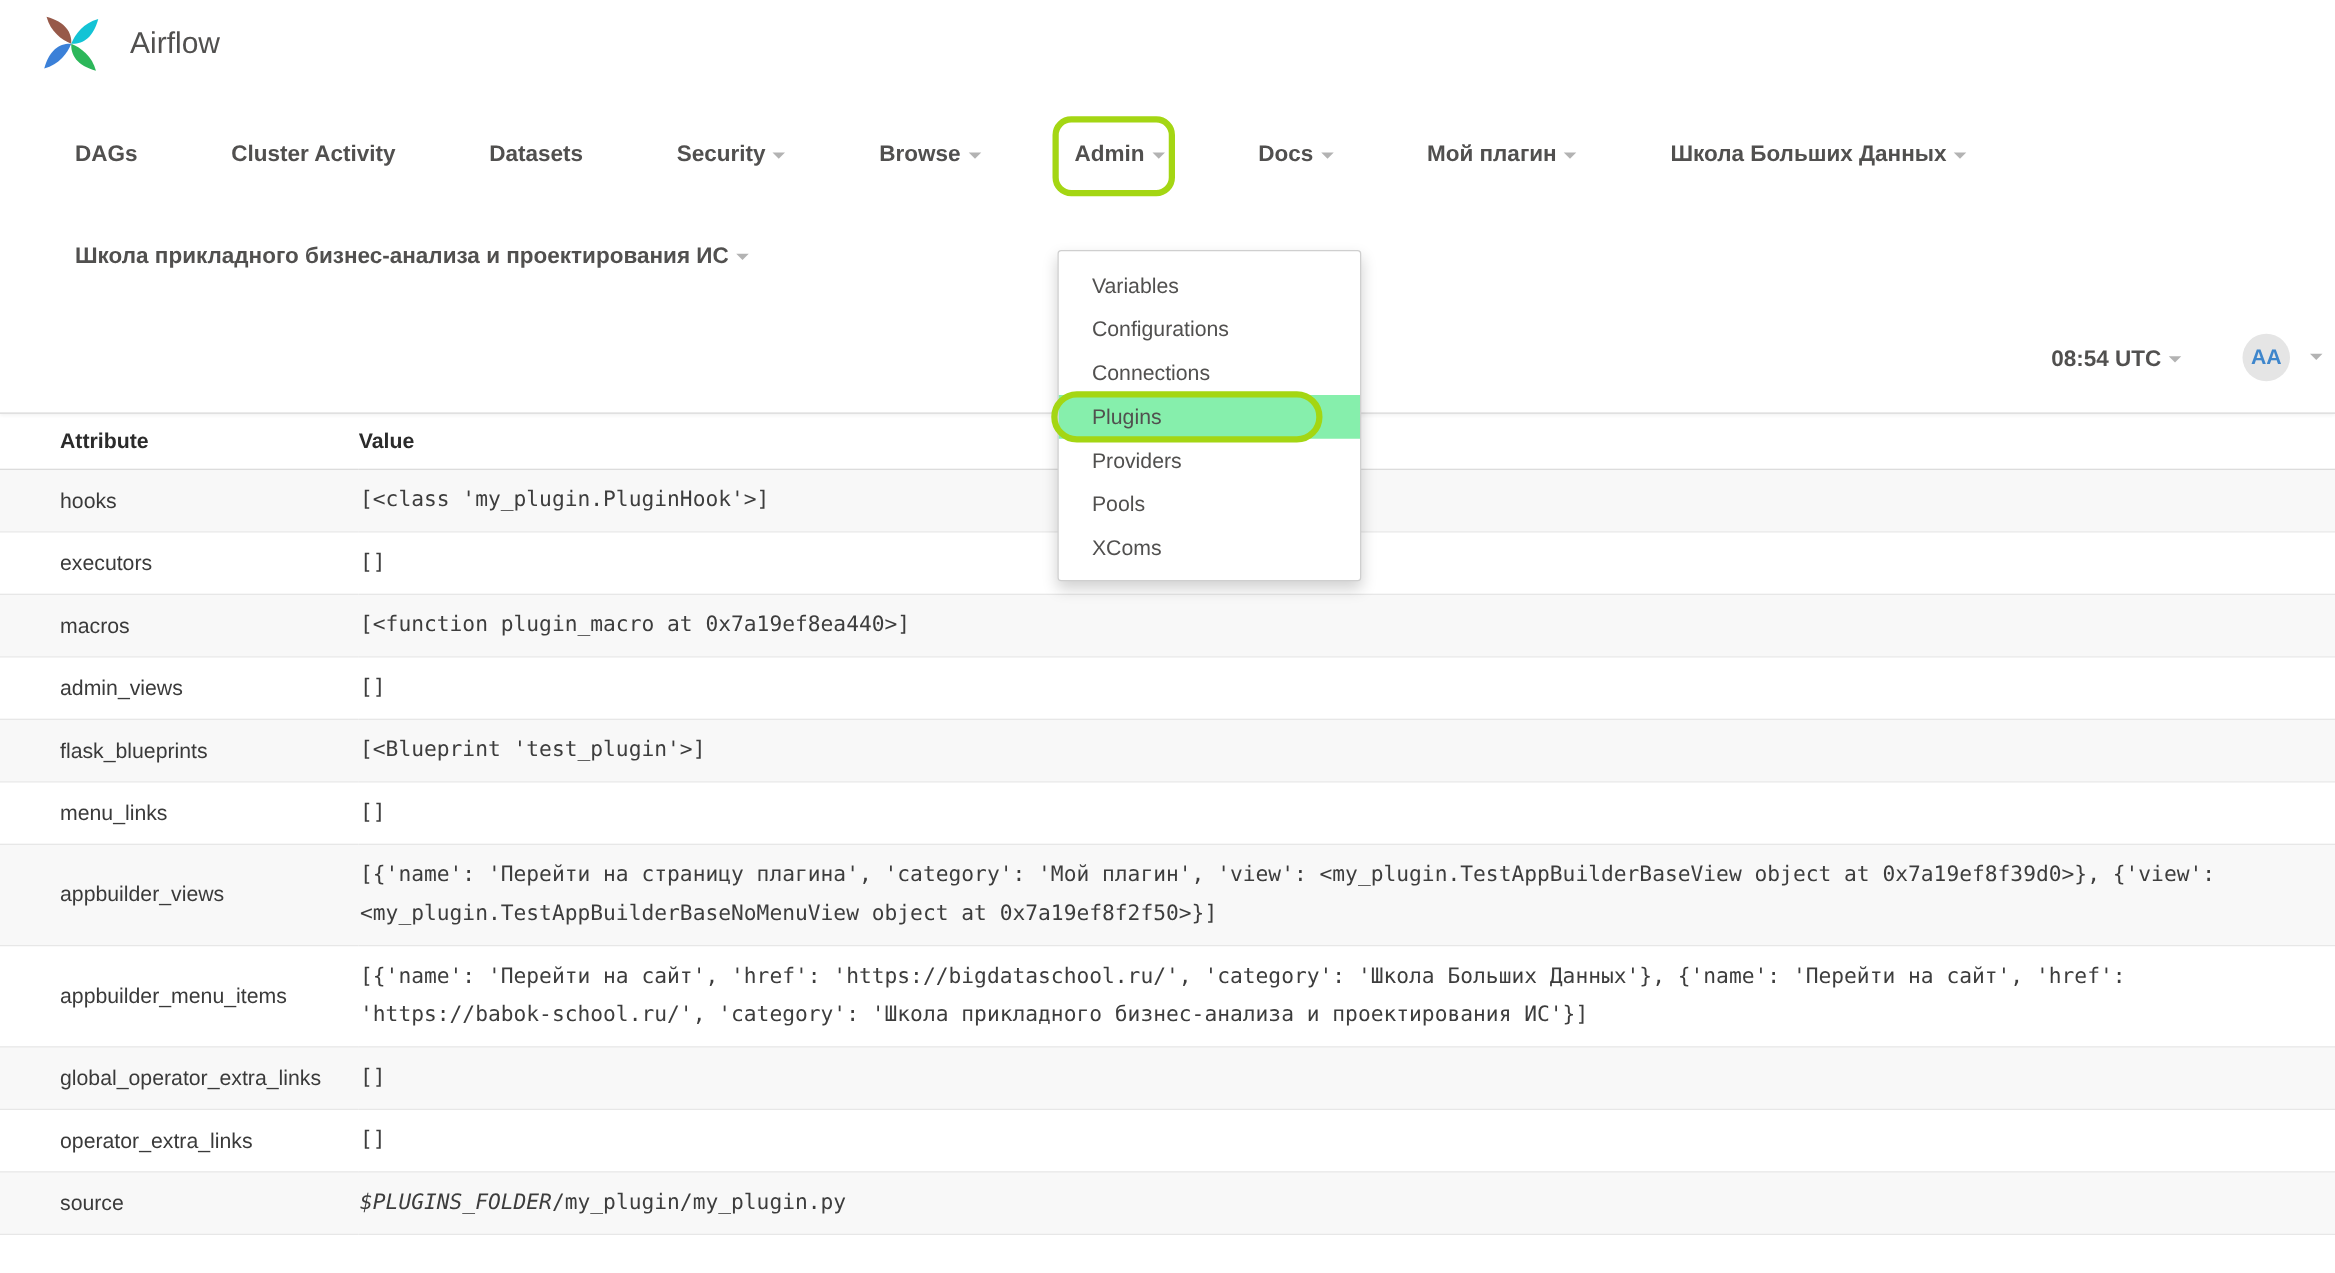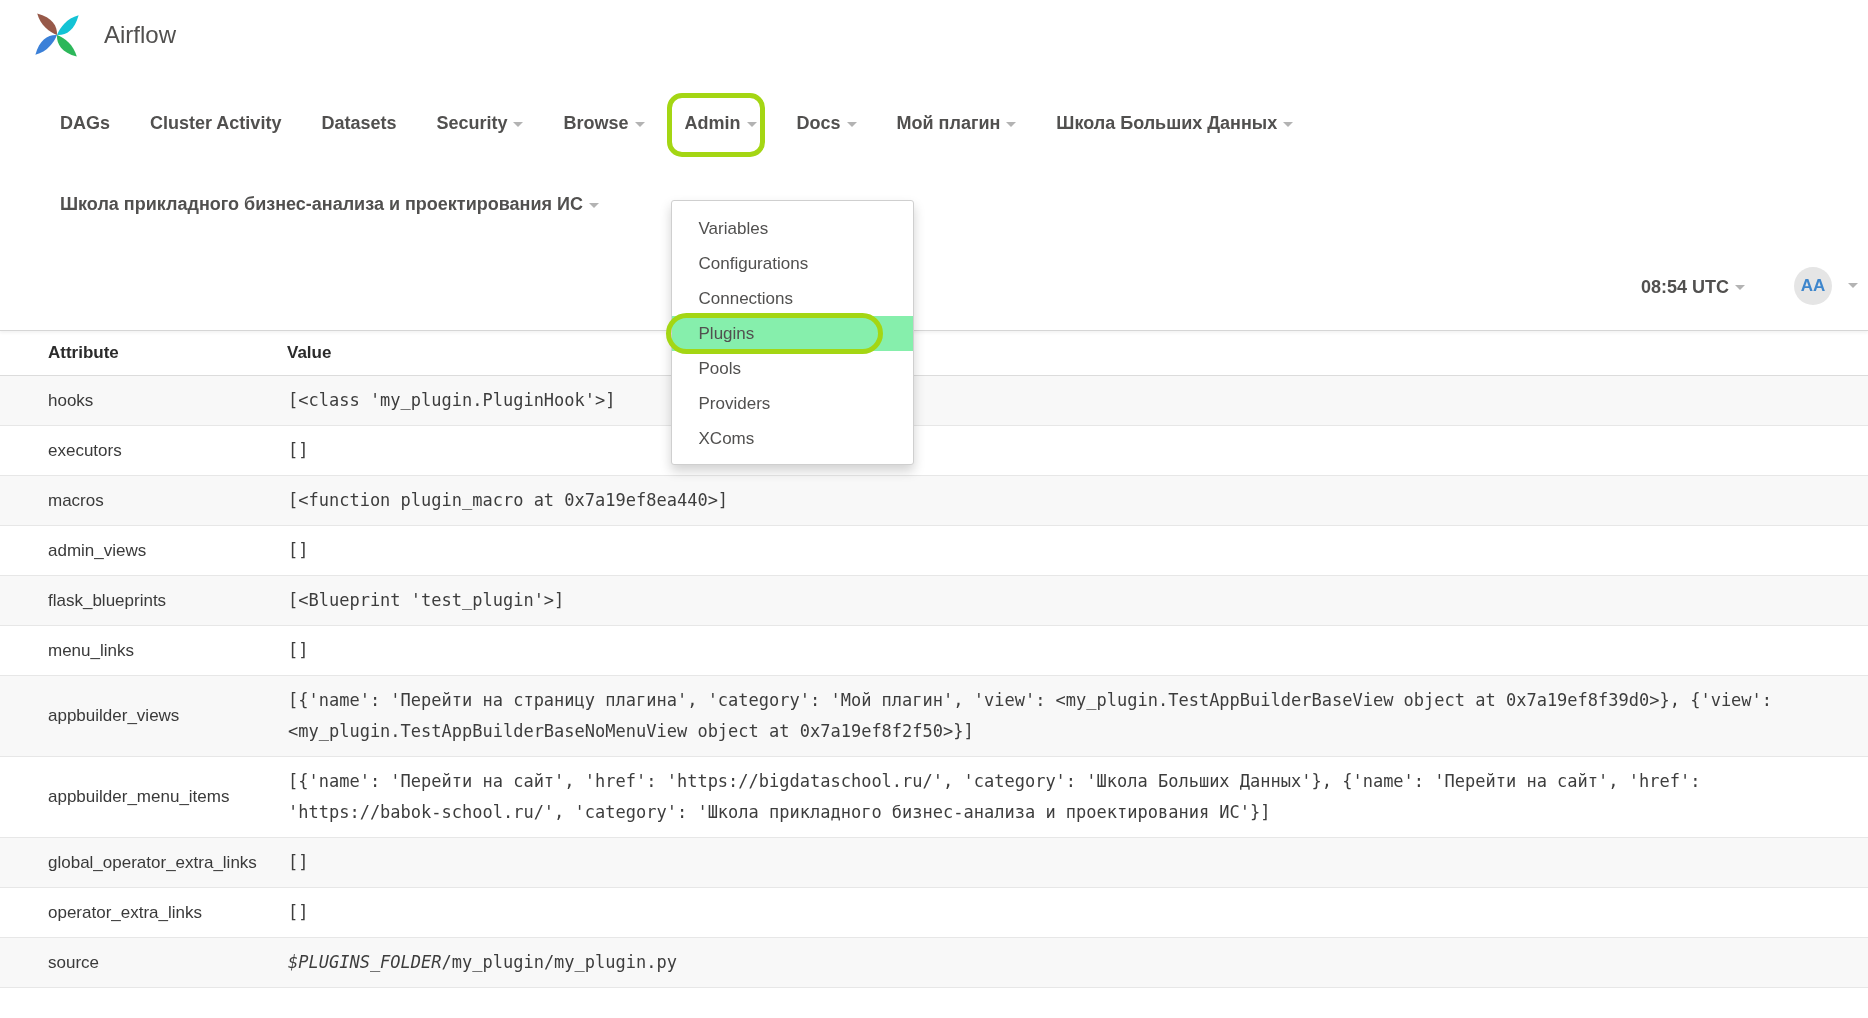--- a/index.html
+++ b/index.html
@@ -15,21 +15,21 @@
     background:#ffffff; border-bottom:1px solid #d6d6d6;
     box-shadow:0 2px 3px rgba(0,0,0,0.05);
   }
 
   
   .brand { position:absolute; left:34px; top:6px; display:flex; align-items:center; gap:24px; }
   .brand-name { font-size:24px; color:#51504f; }
 
   
   ul.nav { list-style:none; margin:0; padding:0; display:flex; position:absolute; }
-  .nav1 { left:40px; top:101px; }
+  .nav1 { left:40px; top:101px;gap:35px; }
   .nav2 { left:40px; top:182px; }
   .nav-item {
     position:relative; padding:0 20px; font-weight:bold; font-size:18px;
     color:#51504f; line-height:44px; height:44px; white-space:nowrap; cursor:pointer;
   }
   .caret {
     display:inline-block; width:0; height:0; margin-left:6px; vertical-align:middle;
     border-left:5px solid transparent; border-right:5px solid transparent;
     border-top:5px solid #b3b3b3;
   }
@@ -111,22 +111,22 @@
     <li class="nav-item"><span>DAGs</span></li>
     <li class="nav-item"><span>Cluster Activity</span></li>
     <li class="nav-item"><span>Datasets</span></li>
     <li class="nav-item"><span>Security</span><span class="caret"></span></li>
     <li class="nav-item"><span>Browse</span><span class="caret"></span></li>
     <li class="nav-item"><span>Admin</span><span class="caret"></span><div class="green-box"></div><div class="dropdown">
         <div class="menu-item">Variables</div>
         <div class="menu-item">Configurations</div>
         <div class="menu-item">Connections</div>
         <div class="menu-item active">Plugins<div class="green-ellipse"></div></div>
+        <div class="menu-item">Providers</div>
         <div class="menu-item">Pools</div>
-        <div class="menu-item">Providers</div>
         <div class="menu-item">XComs</div>
       </div></li>
     <li class="nav-item"><span>Docs</span><span class="caret"></span></li>
     <li class="nav-item"><span>Мой плагин</span><span class="caret"></span></li>
     <li class="nav-item"><span>Школа Больших Данных</span><span class="caret"></span></li>
   </ul>
 <ul class="nav nav2" id="nav2">
     <li class="nav-item"><span>Школа прикладного бизнес-анализа и проектирования ИС</span><span class="caret"></span></li>
   </ul>
 

